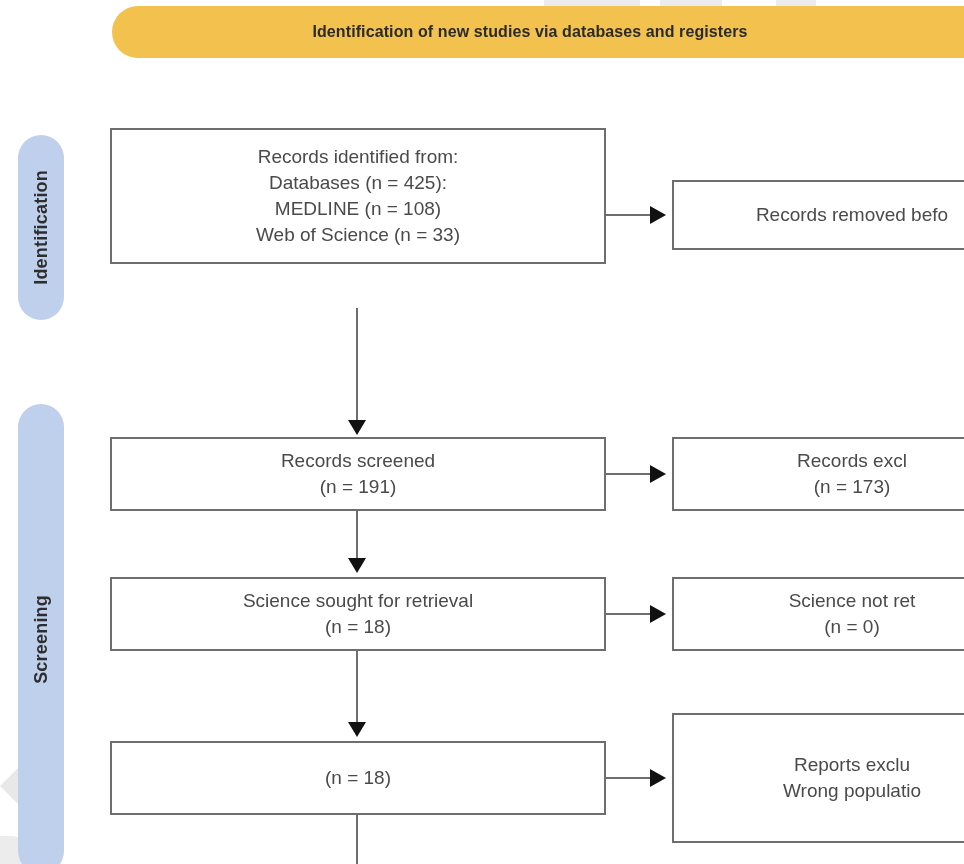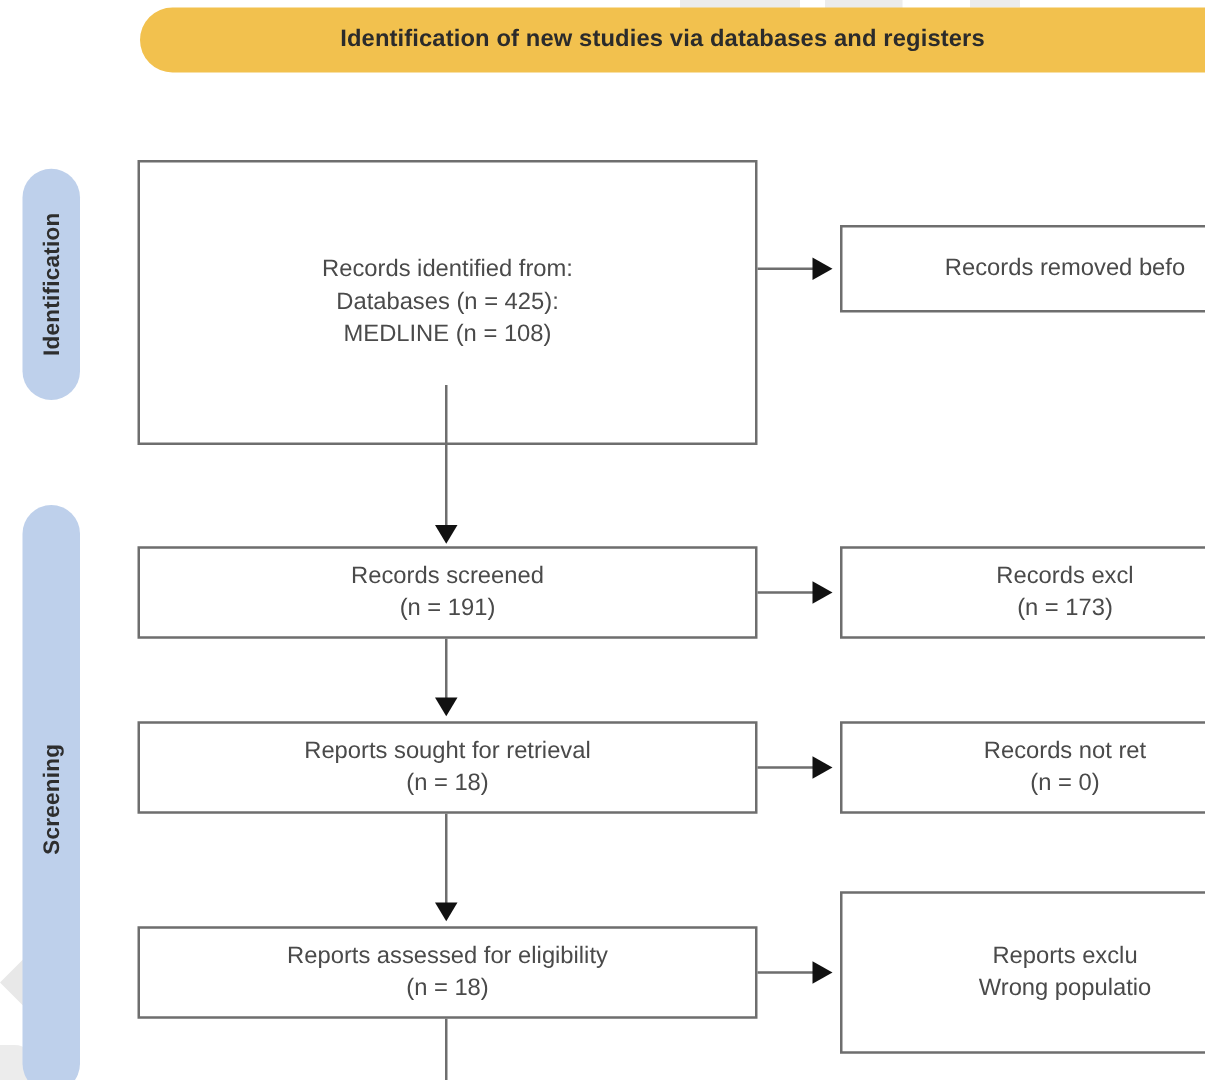--- a/index.html
+++ b/index.html
@@ -39,21 +39,21 @@
     top: 6px;
     width: 880px;
     height: 52px;
     background: #f2c14e;
     border-radius: 26px;
     display: flex;
     align-items: center;
     justify-content: center;
   }
   .banner-label {
-    font-size: 19px;
+    font-size: 16px;
     font-weight: 600;
     color: #2b2b2b;
     letter-spacing: .1px;
     white-space: nowrap;
     transform: translateX(-22px);
     text-align: right;
   }
 
   
   .stage-pill {
@@ -91,21 +91,21 @@
     font-size: 19px;
     line-height: 26px;
     color: #4a4a4a;
     white-space: nowrap;
     font-weight: 400;
   }
   .box-left  { left: 110px; width: 496px; }
   .box-right { left: 672px; width: 360px; }   
   .box-right .flow-line { text-align: center; }
 
-  #box-identified        { top: 128px; height: 228px; }
+  #box-identified        { top: 128px; height: 136px; }
   #box-removed           { top: 180px; height: 70px;  }
   #box-screened          { top: 437px; height: 74px;  }
   #box-records-excluded  { top: 437px; height: 74px;  }
   #box-sought            { top: 577px; height: 74px;  }
   #box-not-retrieved     { top: 577px; height: 74px;  }
   #box-assessed          { top: 741px; height: 74px;  }
   #box-reports-excluded  { top: 713px; height: 130px; }
 
   
   .conn-v {
@@ -157,20 +157,21 @@
     <span class="stage-pill-label">Identification</span>
   </div>
   <div class="stage-pill" id="stage-screening">
     <span class="stage-pill-label">Screening</span>
   </div>
 
   <div class="flow-box box-left" id="box-identified">
     <span class="flow-line">Records identified from:</span>
     <span class="flow-line">Databases (n = 425):</span>
     <span class="flow-line">MEDLINE (n =  108)</span>
+    <span class="flow-line">Web of Science (n =  33)</span>
   </div>
 
   <div class="conn-h" style="top:214px;"></div>
   <div class="arrow-right" style="top:206px;"></div>
 
   <div class="flow-box box-right" id="box-removed">
     <span class="flow-line">Records removed befo</span>
   </div>
 
   <div class="conn-v" style="top:308px; height:114px;"></div>
@@ -186,37 +187,36 @@
 
   <div class="flow-box box-right" id="box-records-excluded">
     <span class="flow-line">Records excl</span>
     <span class="flow-line">(n = 173)</span>
   </div>
 
   <div class="conn-v" style="top:511px; height:50px;"></div>
   <div class="arrow-down" style="top:558px;"></div>
 
   <div class="flow-box box-left" id="box-sought">
-    <span class="flow-line">Reports sought for retrieval</span>
+    <span class="flow-line">Science sought for retrieval</span>
     <span class="flow-line">(n = 18)</span>
   </div>
 
   <div class="conn-h" style="top:613px;"></div>
   <div class="arrow-right" style="top:605px;"></div>
 
   <div class="flow-box box-right" id="box-not-retrieved">
-    <span class="flow-line">Records not ret</span>
+    <span class="flow-line">Science not ret</span>
     <span class="flow-line">(n = 0)</span>
   </div>
 
   <div class="conn-v" style="top:651px; height:74px;"></div>
   <div class="arrow-down" style="top:722px;"></div>
 
   <div class="flow-box box-left" id="box-assessed">
-    <span class="flow-line">Reports assessed for eligibility</span>
     <span class="flow-line">(n = 18)</span>
   </div>
 
   <div class="conn-h" style="top:777px;"></div>
   <div class="arrow-right" style="top:769px;"></div>
 
   <div class="flow-box box-right" id="box-reports-excluded">
     <span class="flow-line">Reports exclu</span>
     <span class="flow-line">Wrong populatio</span>
   </div>

